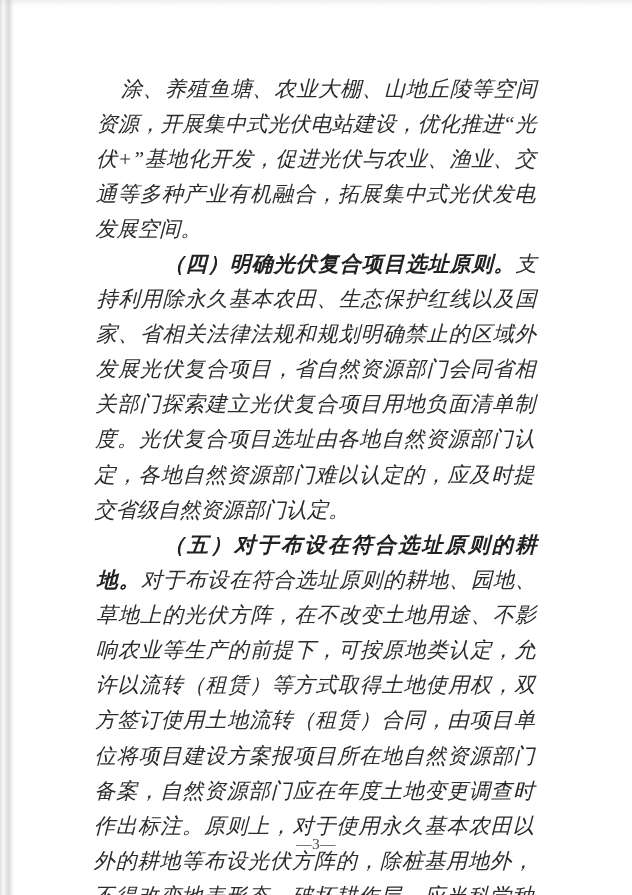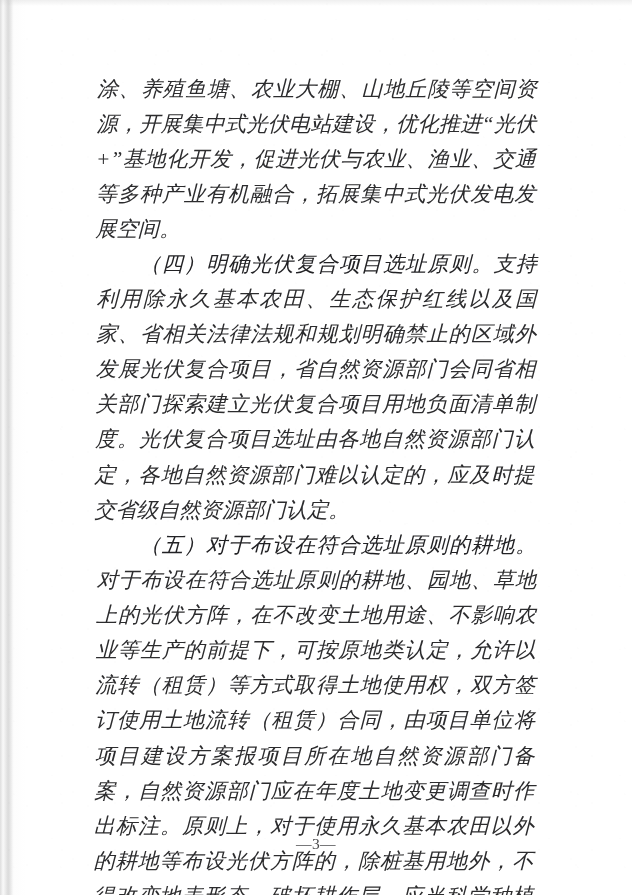--- a/index.html
+++ b/index.html
@@ -88,23 +88,24 @@
     transform-origin: left top;
   }
   p.para.indent {
     text-indent: 2.02em;
   }
   p.para + p.para {
     margin-top: 0;
   }
 
   .heading-run {
-    font-weight: 400;
+    font-weight: 700;
     color: #222225;
     letter-spacing: .35px;
+    margin-left: 24px;
   }
 
   
   .page-number {
     position: absolute;
     left: 0;
     right: 0;
     top: 836px;
     text-align: center;
     font-size: 15.5px;

